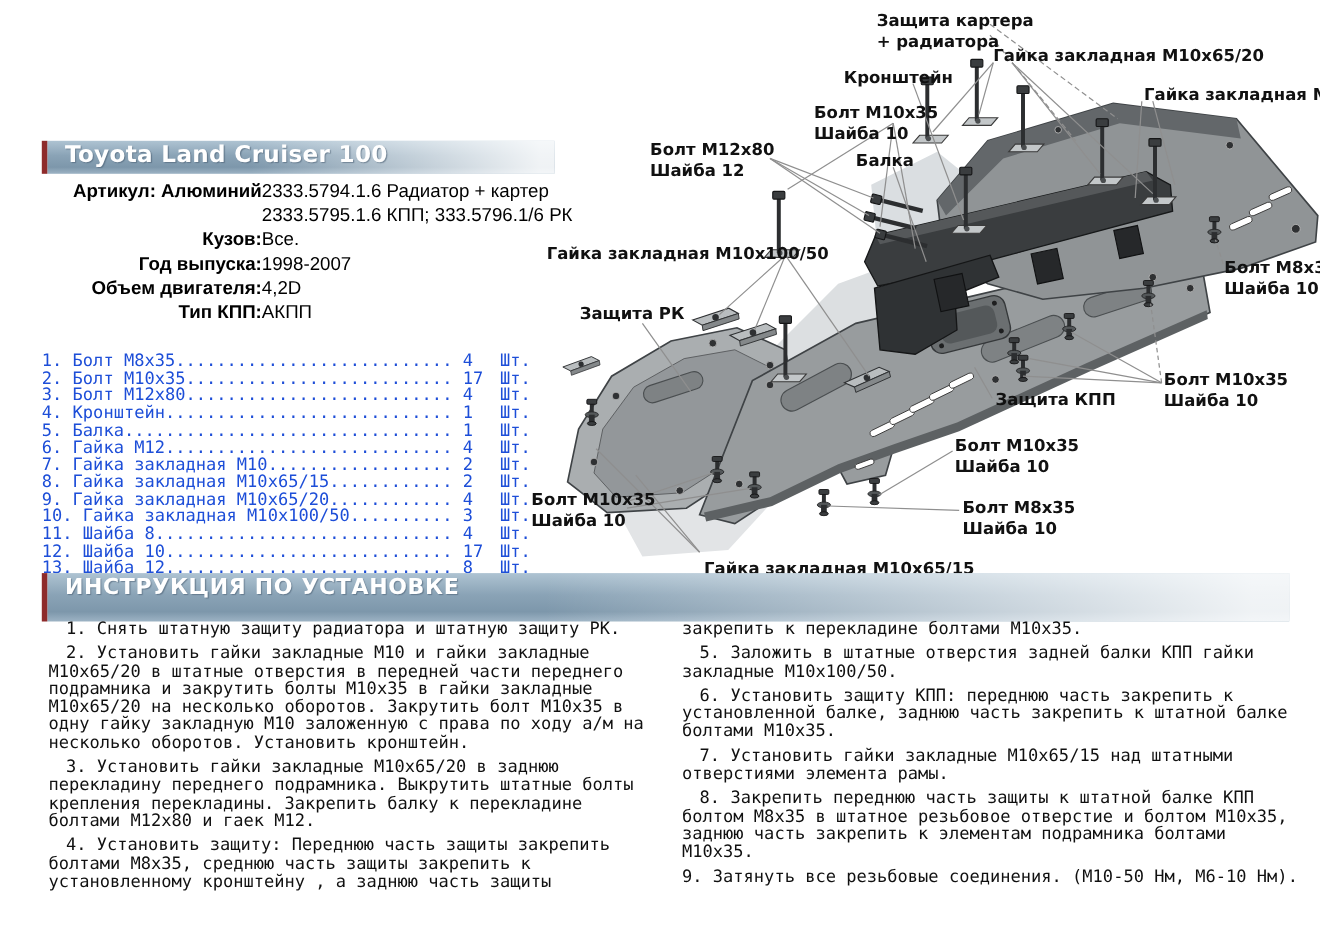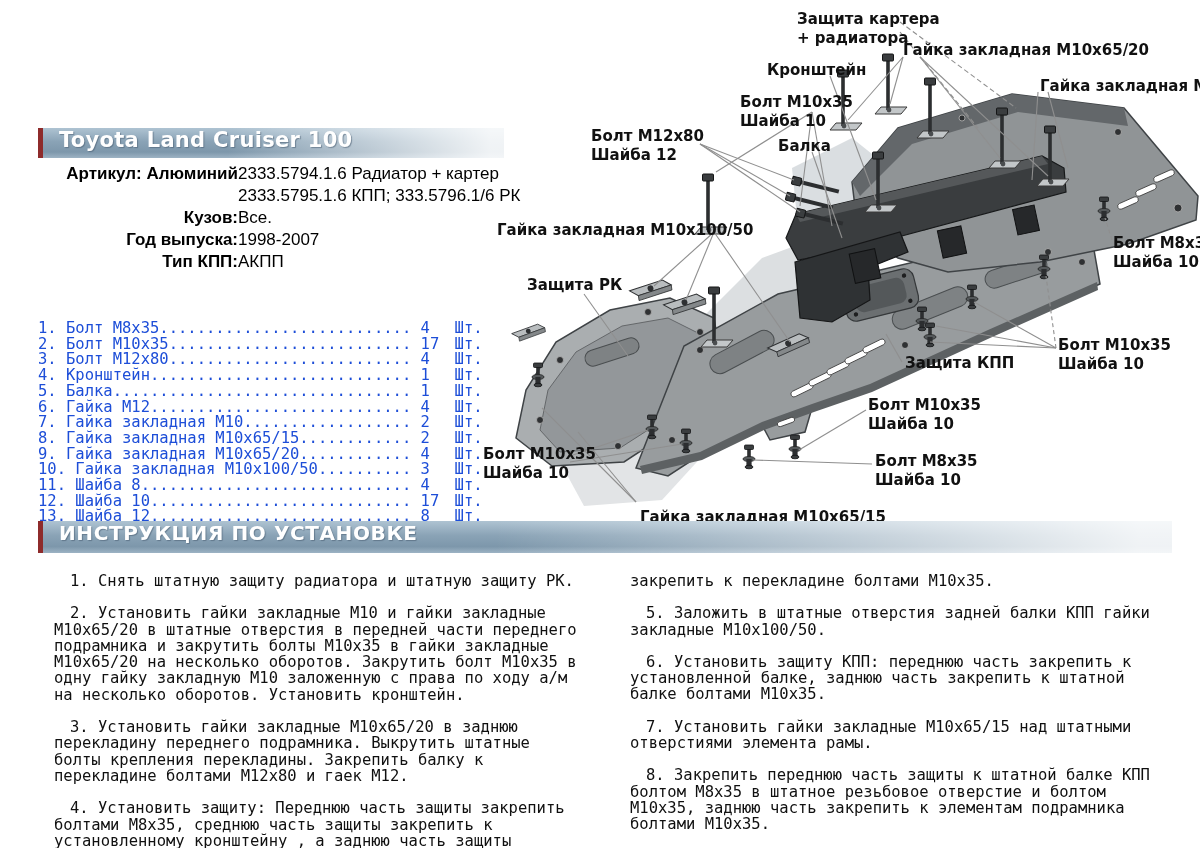--- a/index.html
+++ b/index.html
@@ -10,42 +10,42 @@
   .hdr-bar{position:absolute;box-sizing:border-box;color:#fff;font-weight:bold;
     display:flex;padding-left:16px;
     border-left:5px solid #8e2b2b;
     background:
       linear-gradient(to right, rgba(255,255,255,0) 40%, rgba(255,255,255,0.88) 97%),
       linear-gradient(180deg,#aec3d2 0%,#8aa3b6 45%,#7d97ab 80%,#9db3c4 100%);
     font-family:"DejaVu Sans","Liberation Sans",sans-serif;
     text-shadow:1px 1px 1px rgba(70,90,110,0.55);}
   #title-bar{left:38px;top:128px;width:466px;height:30px;font-size:21px;letter-spacing:0.3px;}
   #parts-bar{left:38px;top:288px;width:462px;height:30px;font-size:20px;letter-spacing:0.6px;}
-  #instr-bar{left:38px;top:521px;width:1134px;height:32px;font-size:20px;letter-spacing:0.6px;}
+  #instr-bar{left:38px;top:521px;width:1134px;height:44px;font-size:20px;letter-spacing:0.6px;}
 
   
   .info{position:absolute;left:38px;top:163px;font-size:17px;line-height:22px;text-align:right;}
   .info-row{display:flex;}
   .info-label{width:200px;font-weight:bold;flex:none;}
   .info-value{white-space:nowrap;}
 
   
   .parts{position:absolute;left:38px;top:321px;
     font-family:"DejaVu Sans Mono","Liberation Mono",monospace;
     font-size:15.5px;line-height:15.7px;color:#1d4ed8;}
   .part-row{display:flex;white-space:pre;}
   .part-qty{display:inline-block;width:34px;}
 
   
   .instr{position:absolute;left:38px;top:557px;display:flex;gap:14px;
     font-family:"DejaVu Sans Mono","Liberation Mono",monospace;
     font-size:15.5px;line-height:16.3px;color:#101010;}
   .instr-col{width:562px;}
   .instr-col.right{width:580px;}
-  .instr-col p{margin:16px;}
+  .instr-col p{margin:6px;}
   .instr-col p.indent{text-indent:16px;}
 
   
   #diagram{position:absolute;left:0;top:0;pointer-events:none;}
   .dg-label{position:absolute;font-size:15px;font-weight:600;line-height:19px;
     color:#111;white-space:nowrap;font-family:"DejaVu Sans","Liberation Sans",sans-serif;}
 </style>
 </head>
 <body>
 
@@ -307,20 +307,24 @@
         </div>
         <div class="info-row">
           <span class="info-label">Кузов:</span>
           <span class="info-value">Все.</span>
         </div>
         <div class="info-row">
           <span class="info-label">Год выпуска:</span>
           <span class="info-value">1998-2007</span>
         </div>
         <div class="info-row">
+          <span class="info-label">Объем двигателя:</span>
+          <span class="info-value">4,2D</span>
+        </div>
+        <div class="info-row">
           <span class="info-label">Тип КПП:</span>
           <span class="info-value">АКПП</span>
         </div>
       </div>
   </div>
 
   <div class="parts">
     <div id="parts-list">
         <div class="part-row"><span class="part-name">1. Болт М8х35........................... </span><span class="part-qty">4</span><span class="part-unit">Шт.</span></div>
         <div class="part-row"><span class="part-name">2. Болт М10х35.......................... </span><span class="part-qty">17</span><span class="part-unit">Шт.</span></div>

